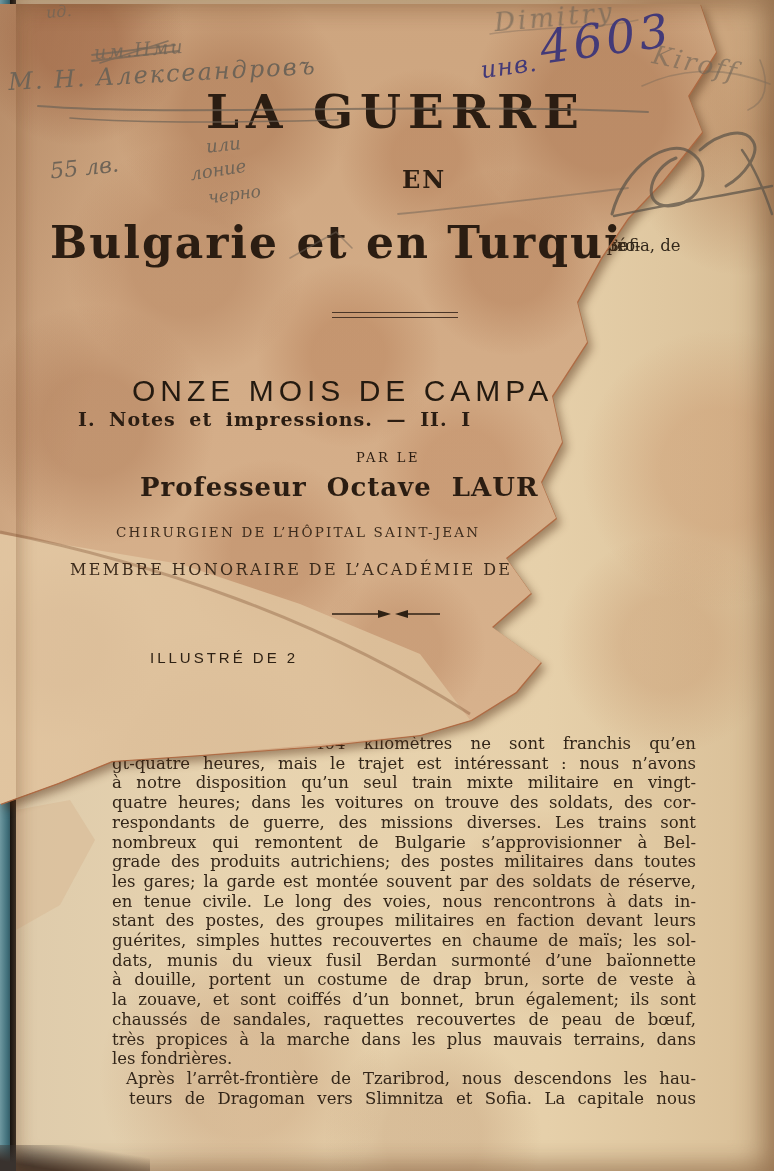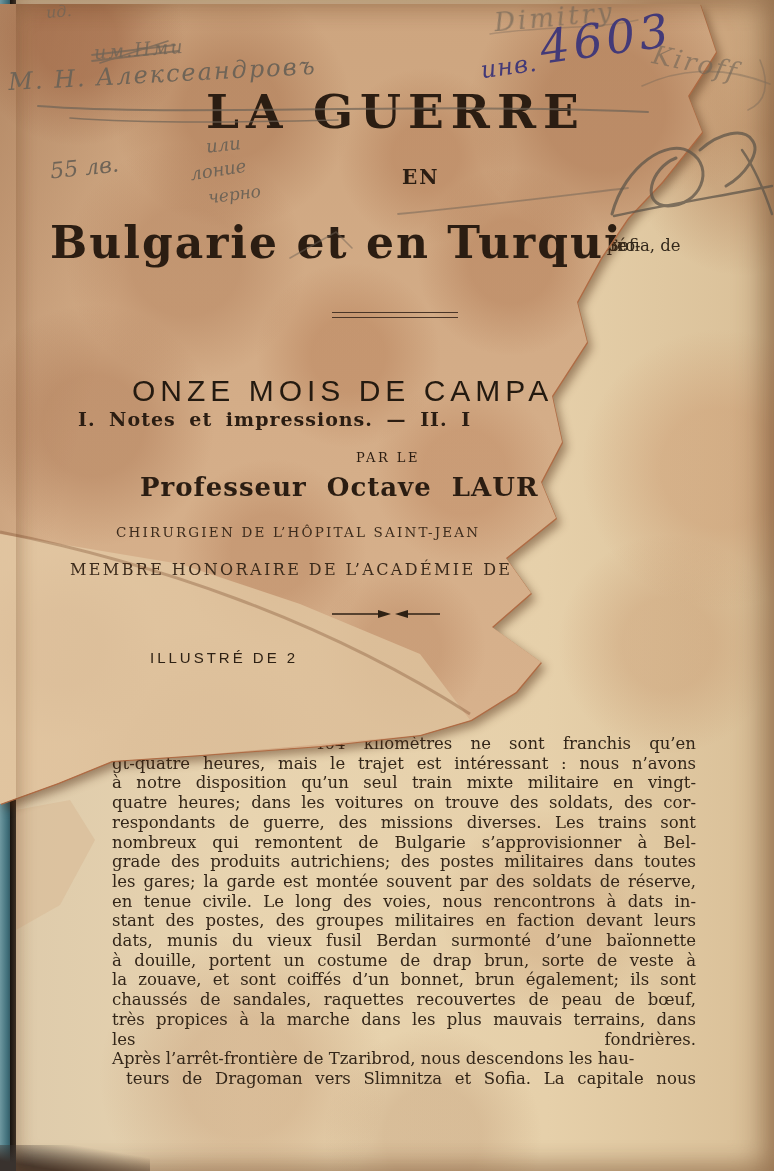--- a/index.html
+++ b/index.html
@@ -64,21 +64,21 @@
       linear-gradient(105deg, rgba(120,70,40,.30), rgba(120,70,40,0) 18%),
       linear-gradient(to bottom,#cda57f,#d4ad88 35%,#d7b18c 60%,#dcba94);}
   .flap{left:0;top:0;width:774px;height:1171px;
     clip-path:polygon(0 530px,180px 560px,300px 600px,420px 650px,470px 716px,
       420px 731px,201px 751px,112px 757px,58px 779px,0 800px);
     background:linear-gradient(115deg,#e6cca8,#dcc09a 70%,#d4b48d);opacity:.85;}
 
   
   .print{color:#2b1d12;white-space:nowrap;}
   .t-main{left:206px;top:80px;font-size:47px;font-weight:700;letter-spacing:7px;}
-  .t-en{left:402px;top:161px;font-size:20px;font-weight:700;letter-spacing:2px;}
+  .t-en{left:402px;top:161px;font-size:24px;font-weight:700;letter-spacing:2px;}
   .t-sub{left:50px;top:213px;font-size:44px;font-weight:700;letter-spacing:2px;}
   .t-rule{left:332px;top:308px;width:126px;height:4px;
     border-top:1.5px solid #4a3527;border-bottom:1.5px solid #4a3527;}
   .t-campaign{left:132px;top:358px;font-family:"Liberation Sans",sans-serif;
     font-size:30px;letter-spacing:5px;color:#241a10;margin-top:12px;}
   .t-parts{left:78px;top:404px;font-size:19px;font-weight:700;
     letter-spacing:1px;word-spacing:6px;}
   .t-parle{left:356px;top:446px;font-size:13px;letter-spacing:2.5px;text-align:right;}
   .t-author{left:140px;top:468px;font-size:26px;font-weight:700;
     letter-spacing:1px;word-spacing:10px;}
@@ -155,20 +155,21 @@
       <div>grade à Sofia, les 404 kilomètres ne sont franchis qu’en</div>
       <div>gt-quatre heures, mais le trajet est intéressant : nous n’avons</div>
       <div>à notre disposition qu’un seul train mixte militaire en vingt-</div>
       <div>quatre heures; dans les voitures on trouve des soldats, des cor-</div>
       <div>respondants de guerre, des missions diverses. Les trains sont</div>
       <div>nombreux qui remontent de Bulgarie s’approvisionner à Bel-</div>
       <div>grade des produits autrichiens; des postes militaires dans toutes</div>
       <div>les gares; la garde est montée souvent par des soldats de réserve,</div>
       <div>en tenue civile. Le long des voies, nous rencontrons à dats in-</div>
       <div>stant des postes, des groupes militaires en faction devant leurs</div>
+      <div>guérites, simples huttes recouvertes en chaume de maïs; les sol-</div>
       <div>dats, munis du vieux fusil Berdan surmonté d’une baïonnette</div>
       <div>à douille, portent un costume de drap brun, sorte de veste à</div>
       <div>la zouave, et sont coiffés d’un bonnet, brun également; ils sont</div>
       <div>chaussés de sandales, raquettes recouvertes de peau de bœuf,</div>
       <div>très propices à la marche dans les plus mauvais terrains, dans</div>
       <div>les fondrières.</div>
       <div>Après l’arrêt-frontière de Tzaribrod, nous descendons les hau-</div>
       <div>teurs de Dragoman vers Slimnitza et Sofia. La capitale nous</div>
     </div>
 

